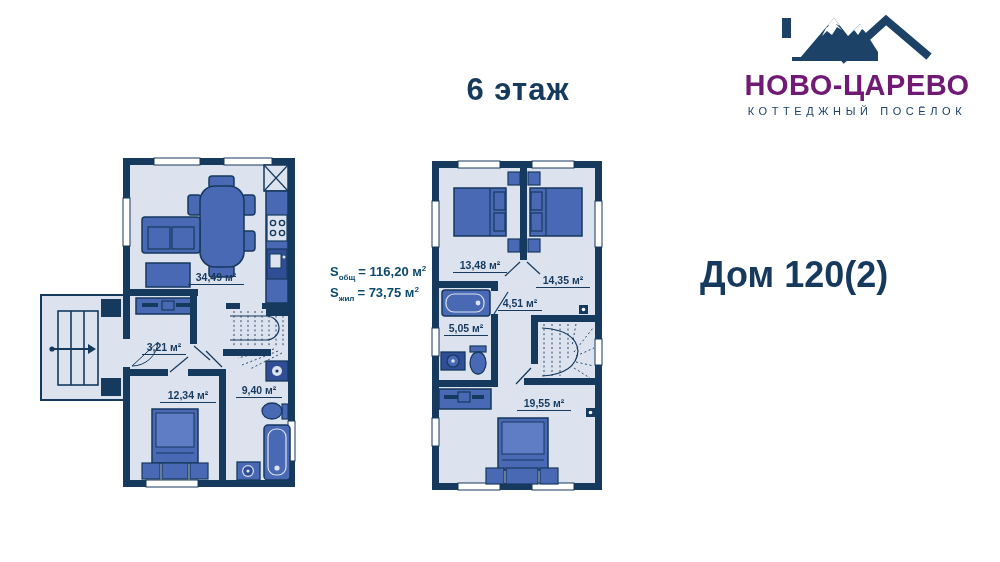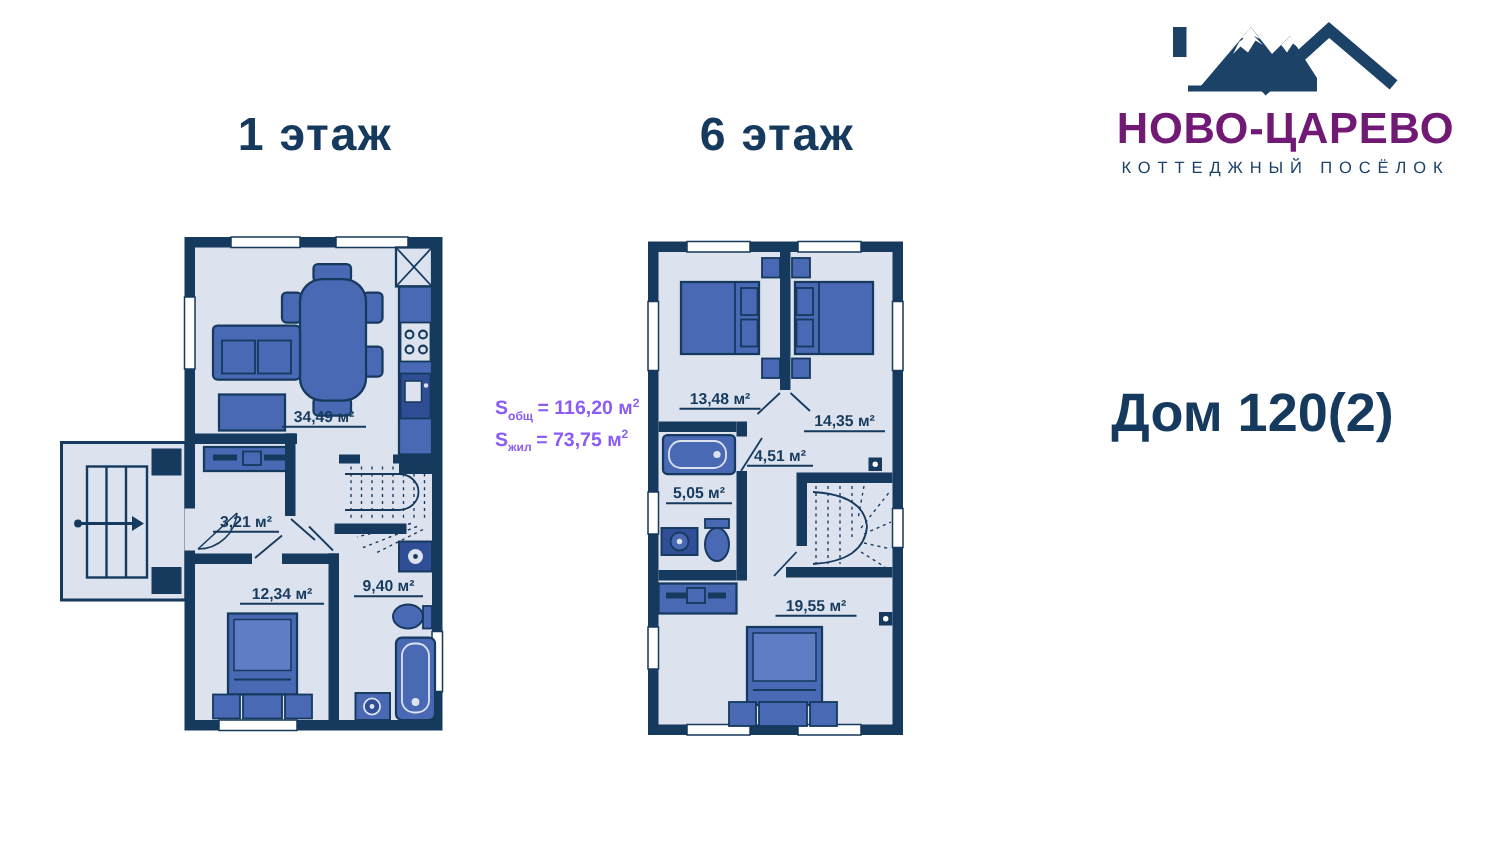--- a/index.html
+++ b/index.html
@@ -5,46 +5,45 @@
   * { margin:0; padding:0; box-sizing:border-box; }
   html,body { width:1000px; height:562px; background:#ffffff; overflow:hidden;
               font-family:"Liberation Sans", sans-serif; }
   .canvas { position:relative; width:1000px; height:562px; background:#fff; }
 
   .floor-heading { position:absolute; width:200px; text-align:center;
                    font-size:31px; font-weight:bold; color:#16395E; letter-spacing:1px; }
   #h-floor1 { left:110px; top:72px; }
   #h-floor2 { left:418px; top:72px; }
 
-  .house-title { position:absolute; left:700px; top:254px; width:270px; text-align:center;
+  .house-title { position:absolute; left:700px; top:254px; width:270px; text-align:left;
                  font-size:36px; font-weight:bold; color:#16395E; }
 
   .area-summary { position:absolute; left:330px; top:263px; font-size:13px; font-weight:bold;
-                  color:#8b5cf6; line-height:1.45; white-space:nowrap; }
+                  color:#0c4a6e; line-height:1.45; white-space:nowrap; }
   .area-summary sub { font-size:0.62em; }
   .area-summary sup { font-size:0.62em; }
   .area-summary .val { margin-left:3px; }
 
   .logo { position:absolute; left:722px; top:12px; width:270px; text-align:center; }
   .logo-title { font-size:29px; font-weight:bold; color:#701a75; letter-spacing:0.5px; margin-top:1px; }
   .logo-subtitle { font-size:11px; font-weight:normal; color:#1C4268; letter-spacing:4.6px; margin-top:3px; }
 
   .plan { position:absolute; }
   #plan-floor1 { left:38px; top:153px; }
   #plan-floor2 { left:428px; top:156px; }
 
   svg text.room-label { font-family:"Liberation Sans", sans-serif; font-size:10.5px;
                         font-weight:bold; fill:#16395E; }
 </style>
 </head>
 <body>
 
 <div class="canvas">
 
-  <div id="h-floor1" class="floor-heading">1 этаж</div>
   <div id="h-floor2" class="floor-heading">6 этаж</div>
   <div class="house-title">Дом 120(2)</div>
 
   <div class="area-summary">
     <div><span>S</span><sub>общ</sub><span class="val">= 116,20 м</span><sup>2</sup></div>
     <div><span>S</span><sub>жил</sub><span class="val">= 73,75 м</span><sup>2</sup></div>
   </div>
 
   <div class="logo">
     <svg width="150" height="52" viewBox="0 0 150 52">

